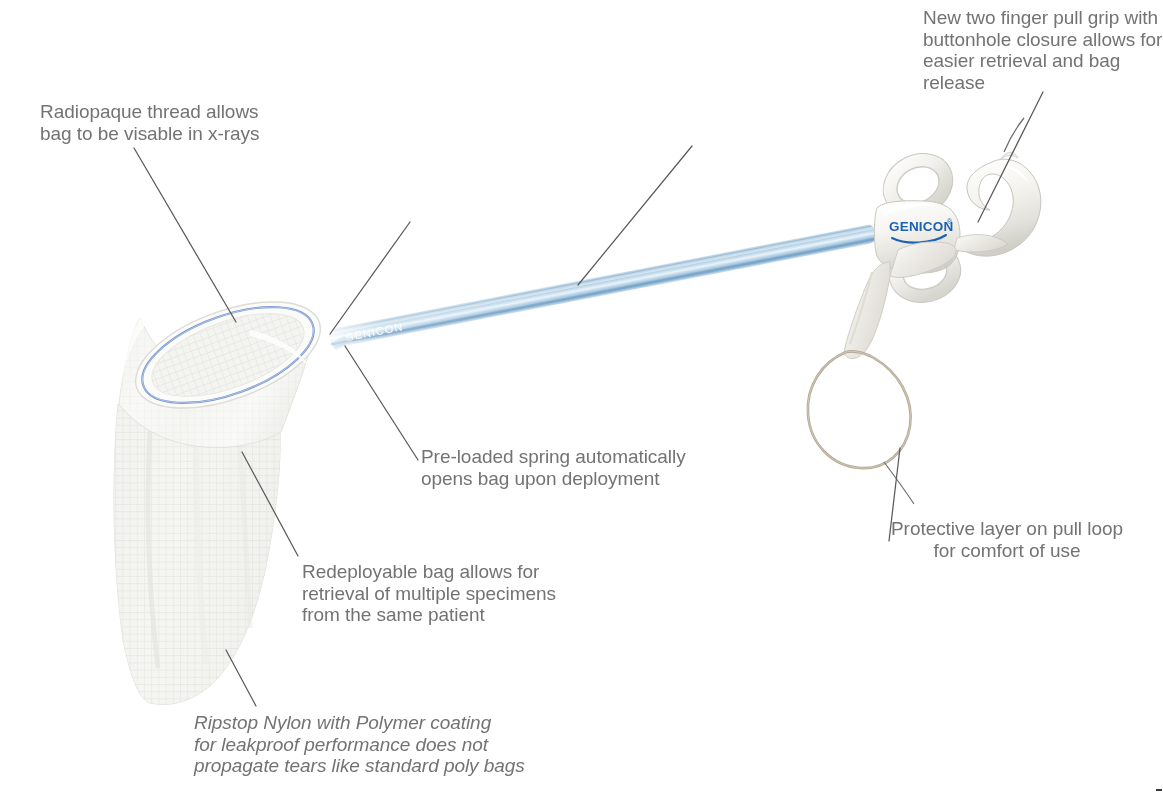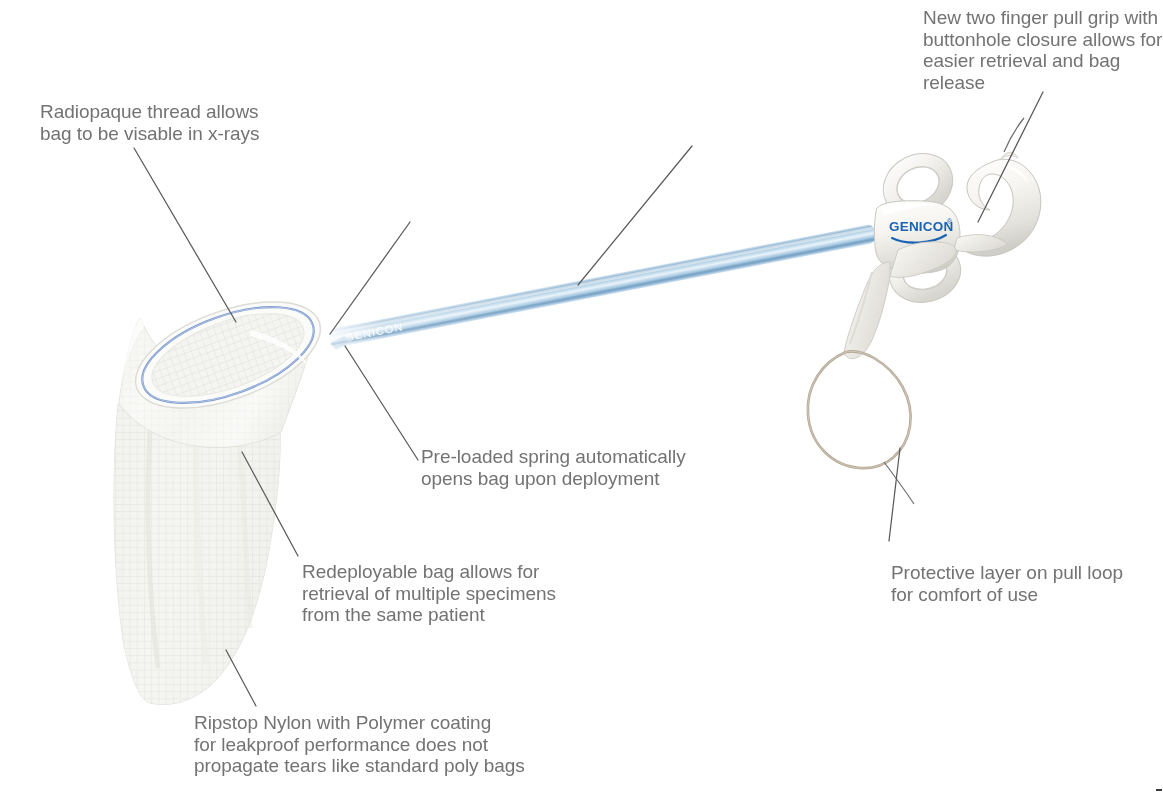--- a/index.html
+++ b/index.html
@@ -32,22 +32,22 @@
     font-family: "Liberation Sans", "DejaVu Sans", sans-serif;
     white-space: pre-line;
     letter-spacing: -0.05px;
   }
   #c-radiopaque  { left: 40px;  top: 101px; }
   #c-closure     { left: 316px; top: 155px; }
   #c-introducer  { left: 585px; top: 52px;  }
   #c-grip        { left: 923px; top: 7px;   }
   #c-spring      { left: 421px; top: 446px; }
   #c-redeploy    { left: 302px; top: 561px; }
-  #c-ripstop     { left: 194px; top: 712px; }
-  #c-protective  { left: 891px; top: 562px; }
+  #c-ripstop     { left: 194px; top: 712px; font-style: italic; }
+  #c-protective  { left: 891px; top: 518px; text-align: center; }
   .corner-mark {
     position: absolute;
     right: 1px;
     bottom: 4px;
     width: 6px;
     height: 2px;
     background: #3a3a3a;
   }
 </style>
 </head>

